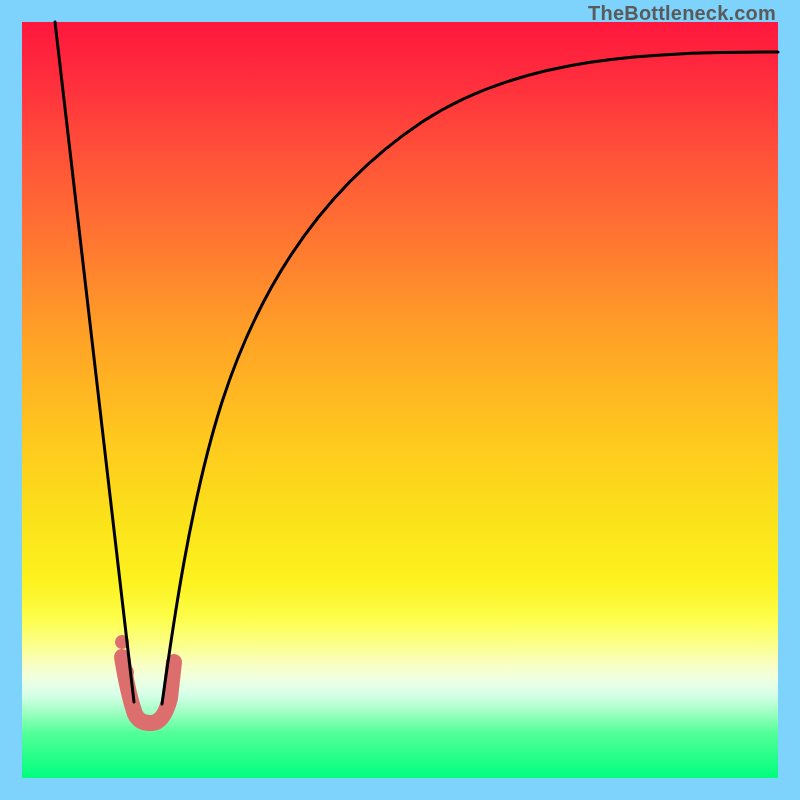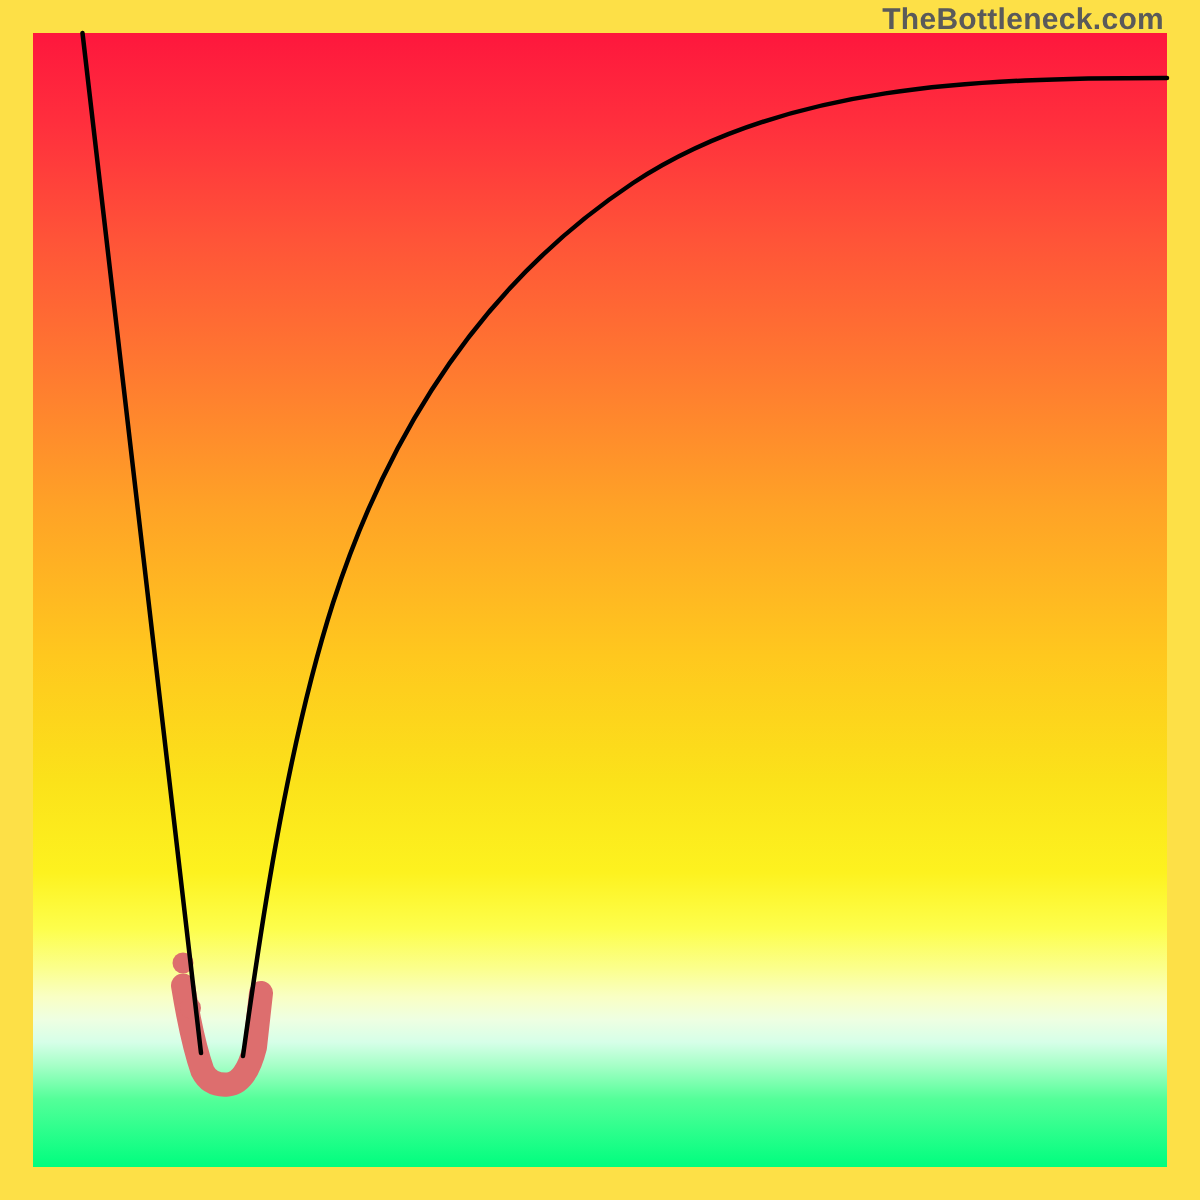--- a/index.html
+++ b/index.html
@@ -8,21 +8,21 @@
     width: 800px;
     height: 800px;
     overflow: hidden;
     background: #000;
     font-family: Arial, Helvetica, sans-serif;
   }
   .frame {
     position: absolute;
     top: 0; left: 0;
     width: 800px; height: 800px;
-    background: #fde047;
+    background: #7dd3fc;
     text-align: center;
   }
   .plot {
     position: absolute;
     top: 22px;
     left: 22px;
     width: 756px;
     height: 756px;
     background: linear-gradient(
       to bottom,

